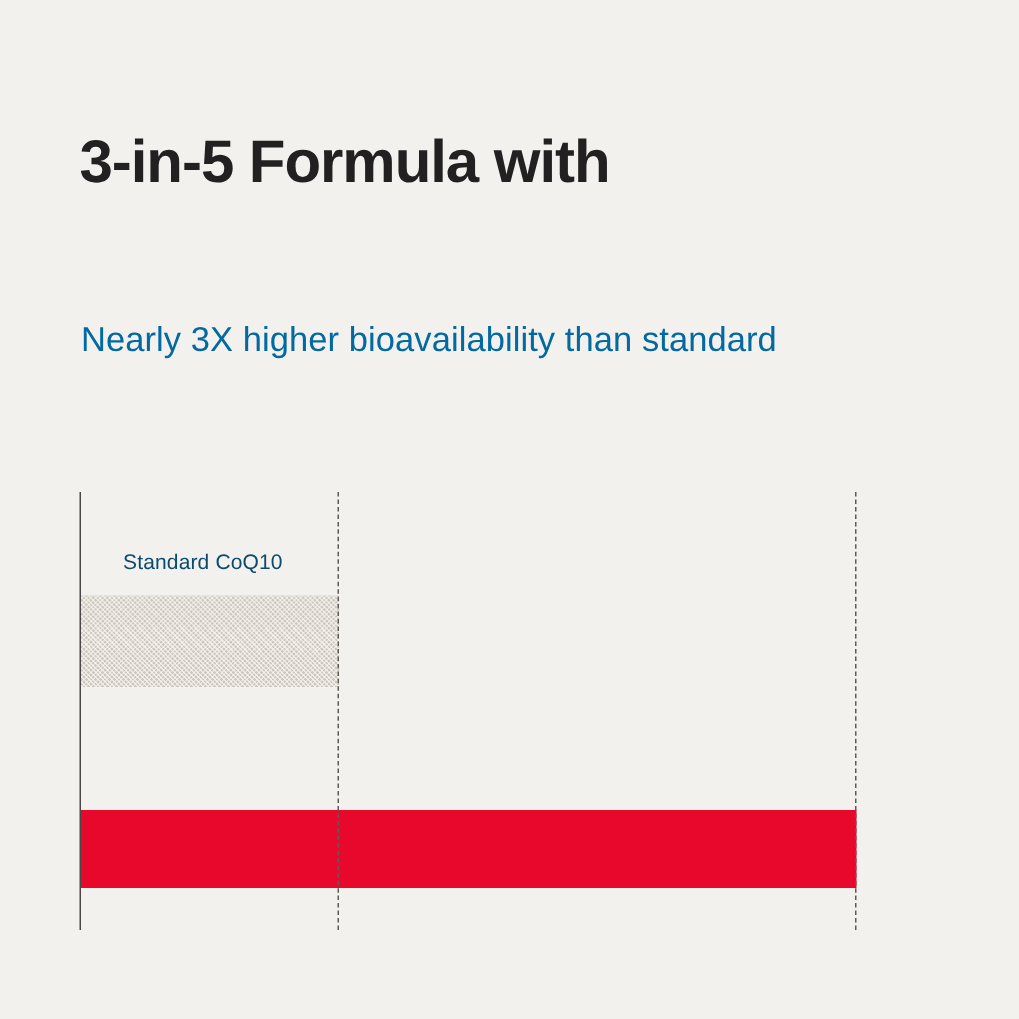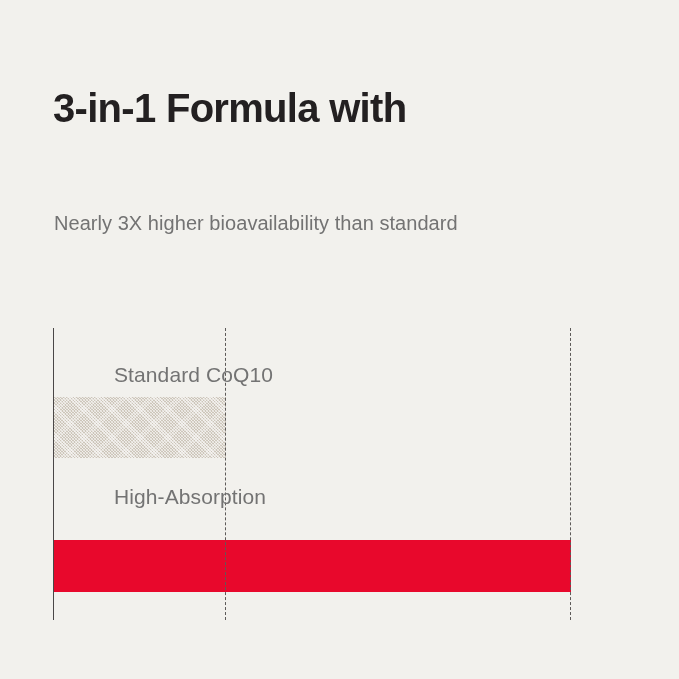--- a/index.html
+++ b/index.html
@@ -42,24 +42,24 @@
     font-weight: 700;
     letter-spacing: 0;
   }
 
   
   .subcopy {
     position: absolute;
     left: 54px;
     top: 187px;
     width: 586px;
-    font-size: 20px;
+    font-size: 23px;
     line-height: 32.5px;
     font-weight: 400;
-    color: #737373;
+    color: #0369a1;
     letter-spacing: 0.05px;
   }
   .subcopy .ln { display: block; }
   .subcopy sup {
     font-size: 0.55em;
     vertical-align: super;
     line-height: 0;
   }
 
   
@@ -115,45 +115,44 @@
   }
 
   .bar-high {
     top: 540px;
     height: 52px;
     background: #e8082c;
   }
 
   .bar-label {
     position: absolute;
-    font-size: 21px;
+    font-size: 14px;
     line-height: 23px;
     font-weight: 400;
-    color: #737373;
+    color: #0c4a6e;
     letter-spacing: 0.1px;
     z-index: 4;
-    margin-left: 32px;
   }
   .label-standard {
     left: 82px;
     top: 363px;
   }
   .label-high {
     left: 82px;
     top: 485px;
   }
   .bar-label .ln { display: block; }
 </style>
 </head>
 <body>
 
 <div class="page">
 
   <h1 class="headline">
-    <span class="ln">3-in-1 Formula with</span>
+    <span class="ln">3-in-5 Formula with</span>
   </h1>
 
   <p class="subcopy">
     <span class="ln">Nearly 3X higher bioavailability than standard</span>
   </p>
 
   <div class="chart">
 
     <div class="axis-y"></div>
 
@@ -161,17 +160,16 @@
     <div class="gridline g2" style="left: 570.273px;"></div>
 
     <div class="bar bar-standard" style="width: 172.424px;"></div>
     <div class="bar bar-high" style="width: 517.273px;"></div>
 
     <div class="bar-label label-standard">
       <span class="ln">Standard CoQ10</span>
     </div>
 
     <div class="bar-label label-high">
-      <span class="ln">High-Absorption</span>
     </div>
 
   </div>
 </div>
 
 </body></html>

